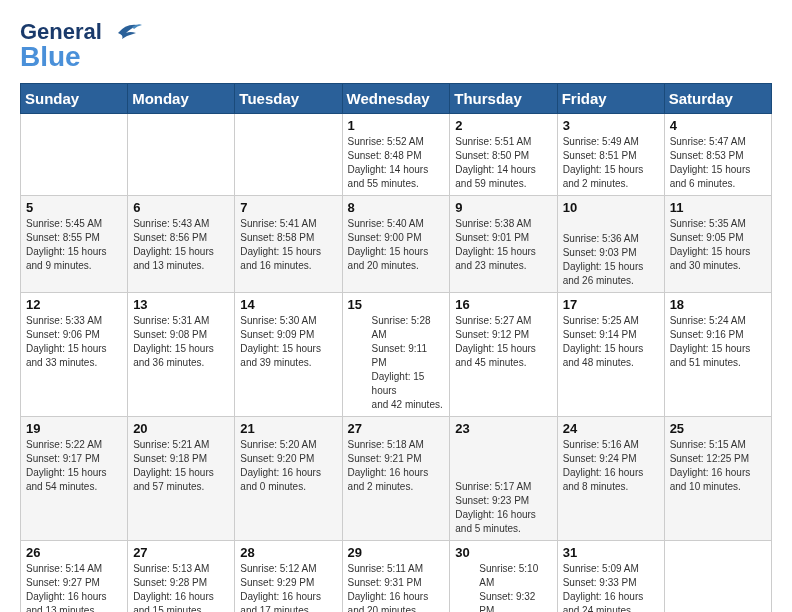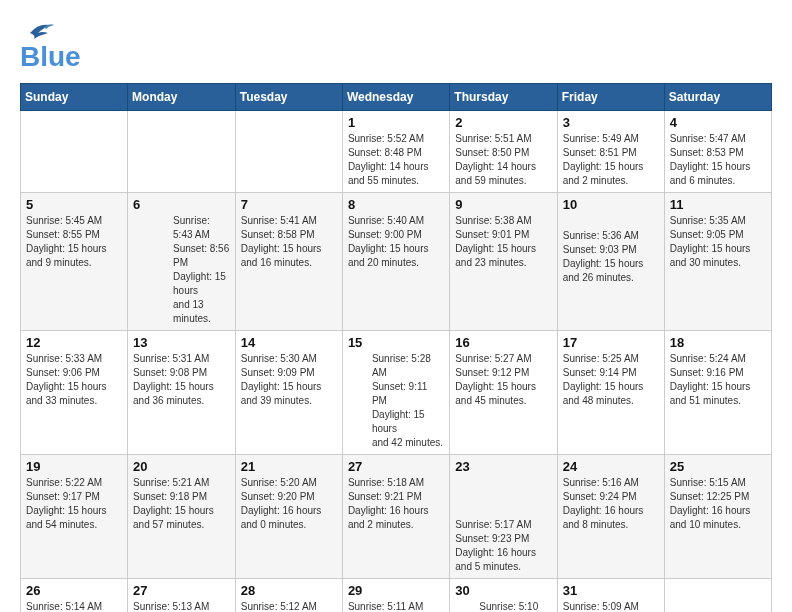--- a/index.html
+++ b/index.html
@@ -35,21 +35,21 @@
     .calendar {
       width: 100%;
       border-collapse: collapse;
       font-size: 11px;
     }
     .calendar th {
       background: #2a6099;
       color: #fff;
       padding: 6px 4px;
       text-align: left;
-      font-size: 12px;
+      font-size: 15px;
       font-weight: bold;
       border: 1px solid #1a4a7a;
     }
     .calendar td {
       vertical-align: top;
       border: 1px solid #ccc;
       padding: 4px 5px;
       width: 108px;
       min-height: 80px;
       background: #fff;
@@ -76,20 +76,21 @@
     }
   </style>
 </head>
 <body>
 
 <div class="header">
   <div class="logo">
     <div>
       <div style="display:flex; align-items:center;">
         <div style="font-size:22px; font-weight:bold; color:#1a3a6b; line-height:1.1;">
+          <span style="color:#1a3a6b;">General</span>
           <svg width="32" height="24" viewBox="0 0 32 24" style="vertical-align:middle; margin-left:2px;">
             <path d="M8,12 Q16,2 28,4 Q20,8 16,12 Q20,10 26,12 Q18,14 12,18 Q14,14 8,12Z" fill="#2a6099"></path>
             <path d="M22,6 Q28,2 32,4 Q27,5 24,8Z" fill="#4a8abf"></path>
           </svg>
         </div>
       </div>
       <div style="font-size:28px; font-weight:bold; color:#4a90d9; margin-top:-4px;">Blue</div>
     </div>
   </div>
   <div class="title-block">
@@ -147,21 +148,21 @@
       <tr>
         <td>
           <div class="day-number">5</div>
           <div class="day-info" style="white-space: pre-line;">Sunrise: 5:45 AM
 Sunset: 8:55 PM
 Daylight: 15 hours
 and 9 minutes.</div>
         </td>
         <td>
           <div class="day-number">6</div>
-          <div class="day-info" style="white-space: pre-line; margin-left: 40px;">Sunrise: 5:43 AM
+          <div class="day-info" style="white-space: pre-line;">Sunrise: 5:43 AM
 Sunset: 8:56 PM
 Daylight: 15 hours
 and 13 minutes.</div>
         </td>
         <td>
           <div class="day-number">7</div>
           <div class="day-info" style="white-space: pre-line;">Sunrise: 5:41 AM
 Sunset: 8:58 PM
 Daylight: 15 hours
 and 16 minutes.</div>

